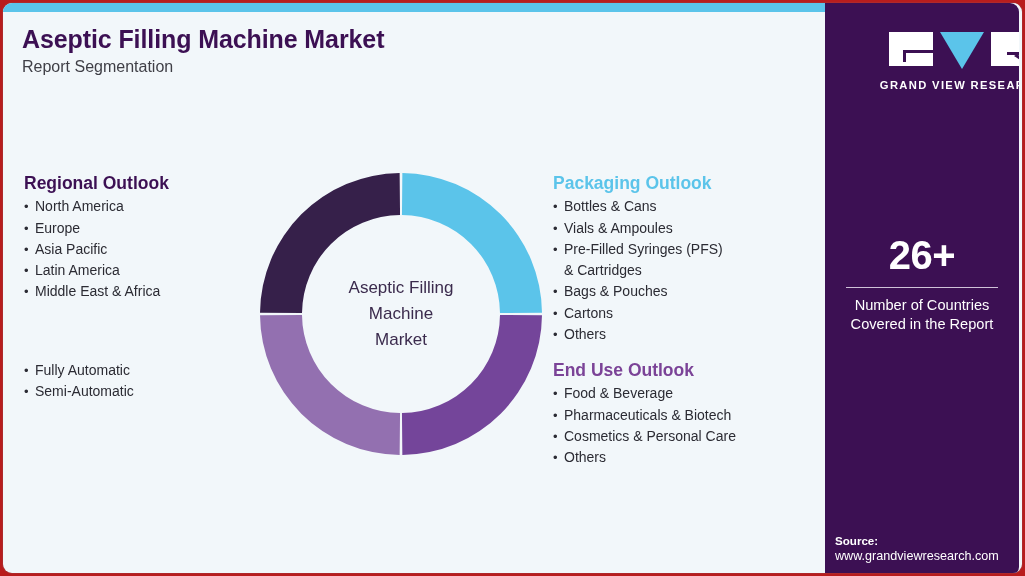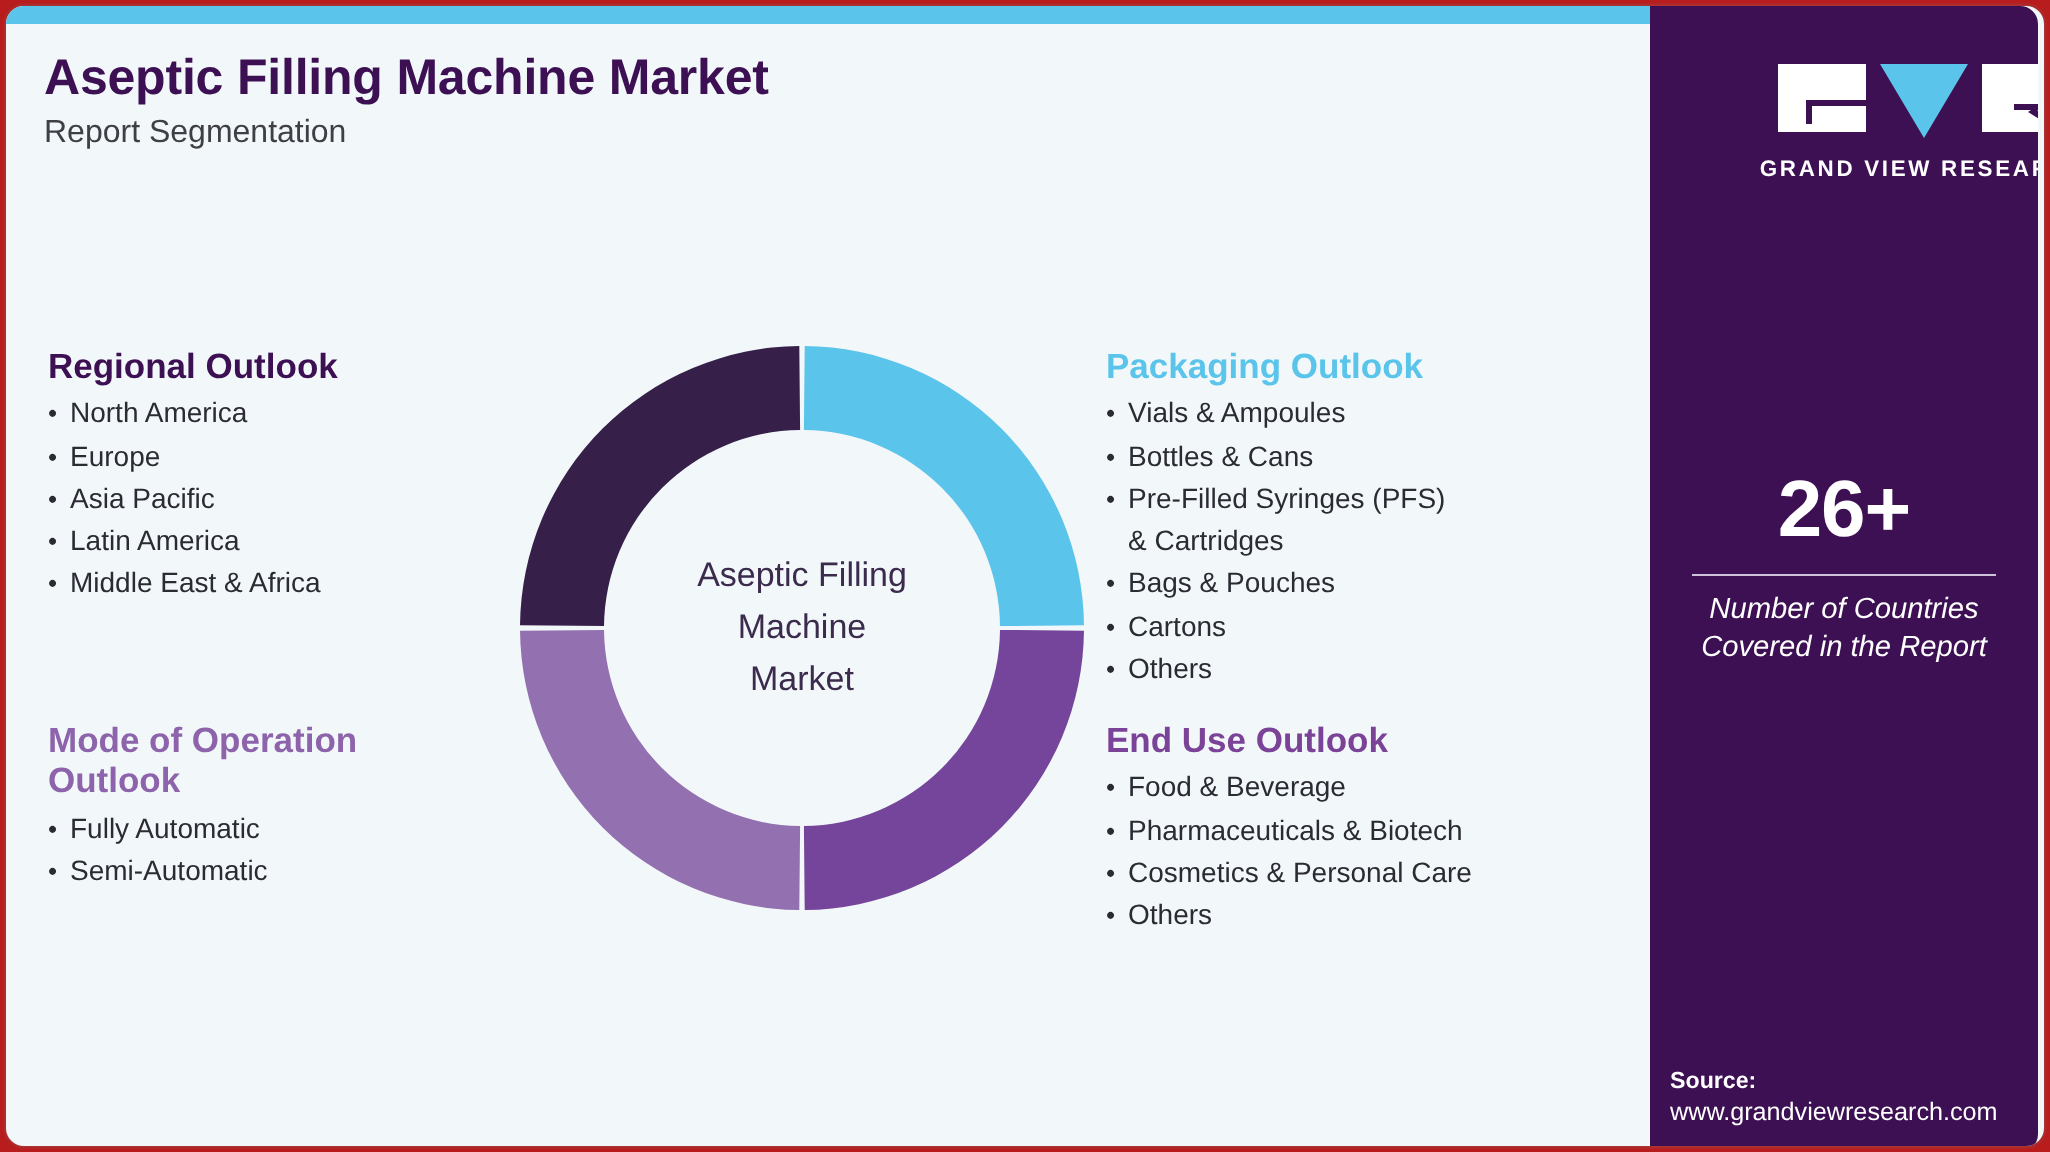--- a/index.html
+++ b/index.html
@@ -151,21 +151,20 @@
   .stat-rule {
     width: 152px; height: 1px;
     background: #cfc2d8;
     margin: 10px auto 8px auto;
   }
   .stat-label {
     font-size: 14.6px;
     color: #ffffff;
     line-height: 1.33;
     white-space: pre-line;
-    font-style: italic;
   }
   .source {
     position: absolute;
     left: 10px; bottom: 13px;
     width: 184px;
     color: #ffffff;
   }
   .source-label {
     font-size: 11.6px;
     font-weight: bold;
@@ -196,32 +195,31 @@
       <ul class="seg-list">
         <li>North America</li>
         <li>Europe</li>
         <li>Asia Pacific</li>
         <li>Latin America</li>
         <li>Middle East &amp; Africa</li>
       </ul>
     </div>
 
     <div class="seg-block" id="block-mode">
-      <div class="seg-title mid">Mode of Operation Outlook</div>
       <ul class="seg-list">
         <li>Fully Automatic</li>
         <li>Semi-Automatic</li>
       </ul>
     </div>
 
     <div class="seg-block" id="block-packaging">
       <div class="seg-title blue">Packaging Outlook</div>
       <ul class="seg-list">
+        <li>Bottles &amp; Cans</li>
         <li>Vials &amp; Ampoules</li>
-        <li>Bottles &amp; Cans</li>
         <li>Pre-Filled Syringes (PFS)
 &amp; Cartridges</li>
         <li>Bags &amp; Pouches</li>
         <li>Cartons</li>
         <li>Others</li>
       </ul>
     </div>
 
     <div class="seg-block" id="block-enduse">
       <div class="seg-title purple">End Use Outlook</div>

